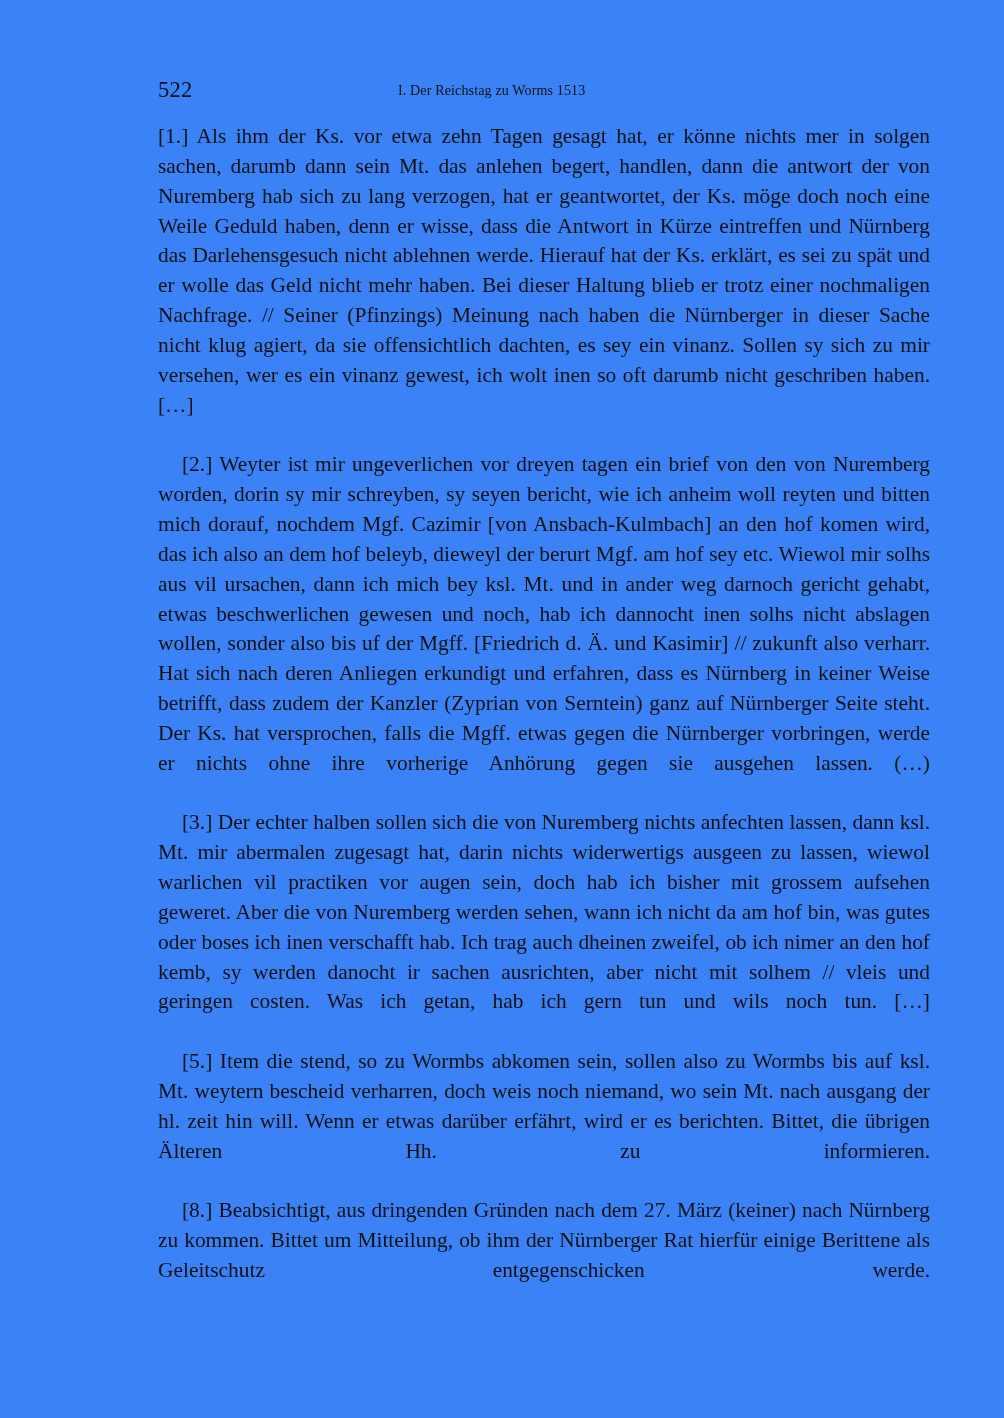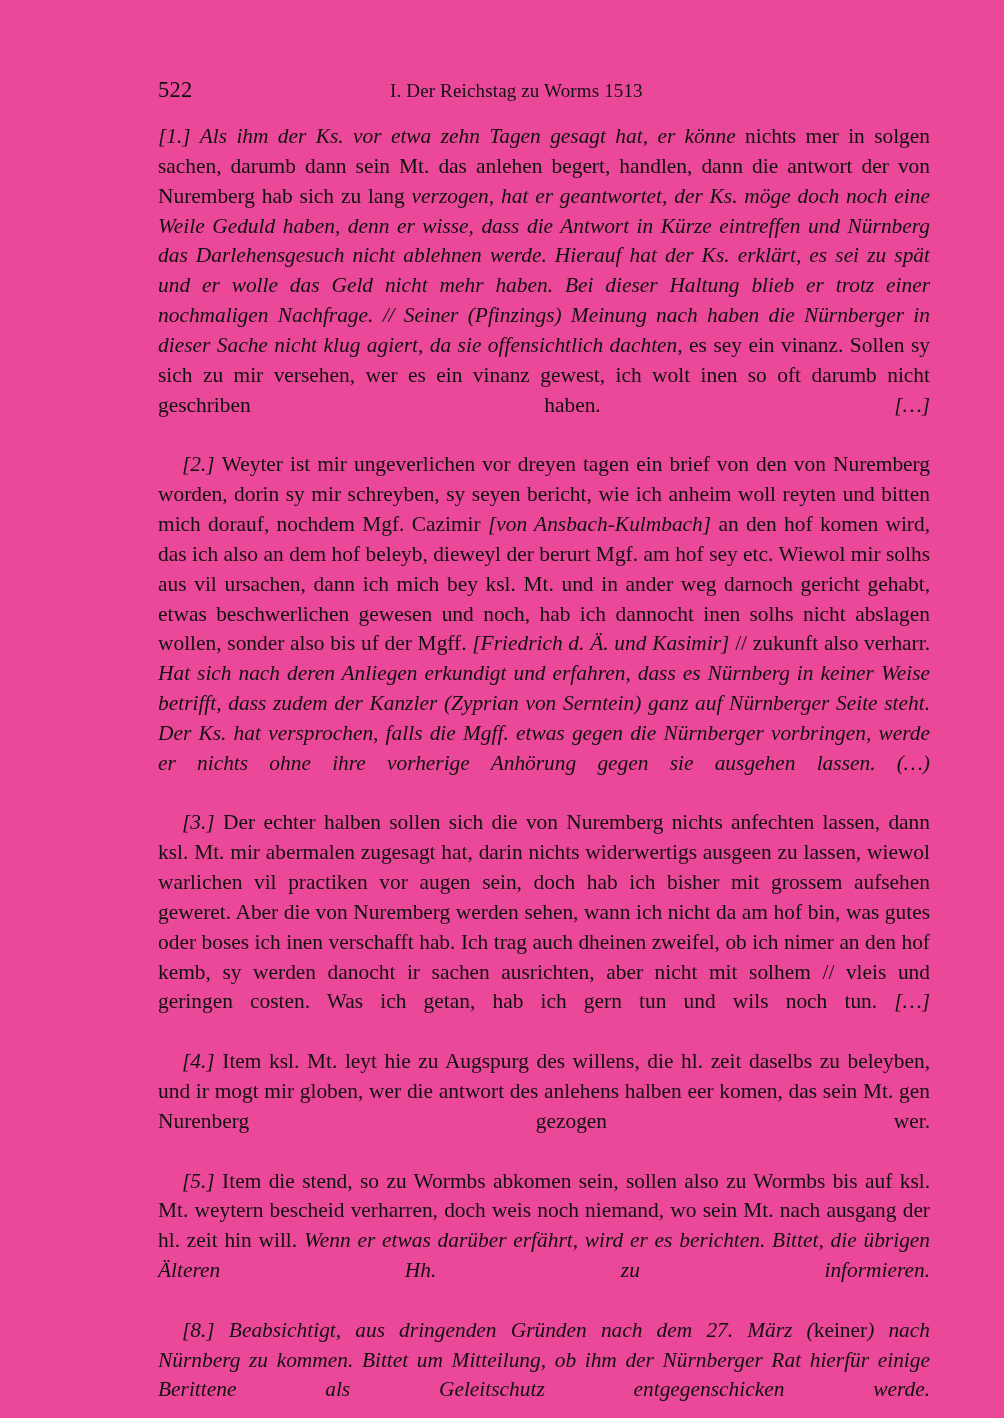--- a/index.html
+++ b/index.html
@@ -15,21 +15,21 @@
     font-family: "Liberation Serif", "DejaVu Serif", serif;
     color: #111111;
     overflow: hidden;
   }
 
   .page {
     position: absolute;
     left: 0; top: 0;
     width: 1004px;
     height: 1418px;
-    background: #ec4899;
+    background: #3b82f6;
   }
 
   
   .runhead {
     position: absolute;
     left: 158px;
     top: 76px;
     width: 700px;
     height: 30px;
   }
@@ -37,23 +37,23 @@
     position: absolute;
     left: 0;
     top: 0;
     font-size: 22.5px;
     letter-spacing: 0.2px;
     line-height: 28px;
     white-space: nowrap;
   }
   .runhead-title {
     position: absolute;
-    left: 232px;
+    left: 240px;
     top: 2px;
-    font-size: 19px;
+    font-size: 14px;
     line-height: 26px;
     letter-spacing: 0.15px;
     white-space: nowrap;
   }
 
   
   .textblock {
     position: absolute;
     left: 158px;
     top: 122px;
@@ -71,21 +71,20 @@
     hyphens: none;
     -webkit-hyphens: none;
     word-spacing: 0.1px;
   }
   p.para.first {
     text-indent: 0;
   }
 
   
   .it {
-    font-style: italic;
   }
   
   .ro {
     font-style: normal;
   }
 
   
   p.para::after {
     content: "";
     display: inline-block;
@@ -99,19 +98,18 @@
 
   <div class="runhead">
     <span class="folio">522</span>
     <span class="runhead-title">I. Der Reichstag zu Worms 1513</span>
   </div>
 
   <div class="textblock">
     <p class="para first"><span class="it">[1.] Als ihm der Ks. vor etwa zehn Tagen gesagt hat, er könne </span><span class="ro">nichts mer in solgen sachen, darumb dann sein Mt. das anlehen begert, handlen, dann die antwort der von Nuremberg hab sich zu lang </span><span class="it">verzogen, hat er geantwortet, der Ks. möge doch noch eine Weile Geduld haben, denn er wisse, dass die Antwort in Kürze eintreffen und Nürnberg das Darlehensgesuch nicht ablehnen werde. Hierauf hat der Ks. erklärt, es sei zu spät und er wolle das Geld nicht mehr haben. Bei dieser Haltung blieb er trotz einer nochmaligen Nachfrage. // Seiner (Pfinzings) Meinung nach haben die Nürnberger in dieser Sache nicht klug agiert, da sie offensichtlich dachten, </span><span class="ro">es sey ein vinanz. Sollen sy sich zu mir versehen, wer es ein vinanz gewest, ich wolt inen so oft darumb nicht geschriben haben. </span><span class="it">[…]</span></p>
     <p class="para"><span class="it">[2.] </span><span class="ro">Weyter ist mir ungeverlichen vor dreyen tagen ein brief von den von Nuremberg worden, dorin sy mir schreyben, sy seyen bericht, wie ich anheim woll reyten und bitten mich dorauf, nochdem Mgf. Cazimir </span><span class="it">[von Ansbach-Kulmbach] </span><span class="ro">an den hof komen wird, das ich also an dem hof beleyb, dieweyl der berurt Mgf. am hof sey etc. Wiewol mir solhs aus vil ursachen, dann ich mich bey ksl. Mt. und in ander weg darnoch gericht gehabt, etwas beschwerlichen gewesen und noch, hab ich dannocht inen solhs nicht abslagen wollen, sonder also bis uf der Mgff. </span><span class="it">[Friedrich d. Ä. und Kasimir] </span><span class="ro">// zukunft also verharr. </span><span class="it">Hat sich nach deren Anliegen erkundigt und erfahren, dass es Nürnberg in keiner Weise betrifft, dass zudem der Kanzler (Zyprian von Serntein) ganz auf Nürnberger Seite steht. Der Ks. hat versprochen, falls die Mgff. etwas gegen die Nürnberger vorbringen, werde er nichts ohne ihre vorherige Anhörung gegen sie ausgehen lassen. (…)</span></p>
     <p class="para"><span class="it">[3.] </span><span class="ro">Der echter halben sollen sich die von Nuremberg nichts anfechten lassen, dann ksl. Mt. mir abermalen zugesagt hat, darin nichts widerwertigs ausgeen zu lassen, wiewol warlichen vil practiken vor augen sein, doch hab ich bisher mit grossem aufsehen geweret. Aber die von Nuremberg werden sehen, wann ich nicht da am hof bin, was gutes oder boses ich inen verschafft hab. Ich trag auch dheinen zweifel, ob ich nimer an den hof kemb, sy werden danocht ir sachen ausrichten, aber nicht mit solhem // vleis und geringen costen. Was ich getan, hab ich gern tun und wils noch tun. </span><span class="it">[…]</span></p>
-    <p class="para"><span class="it">[4.] </span><span class="ro">Item ksl. Mt. leyt hie zu Augspurg des willens, die hl. zeit daselbs zu beleyben, und ir mogt mir globen, wer die antwort des anlehens halben eer komen, das sein Mt. gen Nurenberg gezogen wer.</span></p>
     <p class="para"><span class="it">[5.] </span><span class="ro">Item die stend, so zu Wormbs abkomen sein, sollen also zu Wormbs bis auf ksl. Mt. weytern bescheid verharren, doch weis noch niemand, wo sein Mt. nach ausgang der hl. zeit hin will. </span><span class="it">Wenn er etwas darüber erfährt, wird er es berichten. Bittet, die übrigen Älteren Hh. zu informieren.</span></p>
     <p class="para"><span class="it">[8.] Beabsichtigt, aus dringenden Gründen nach dem 27. März (</span><span class="ro">keiner</span><span class="it">) nach Nürnberg zu kommen. Bittet um Mitteilung, ob ihm der Nürnberger Rat hierfür einige Berittene als Geleitschutz entgegenschicken werde.</span></p>
 
   </div>
 
 </div>
 
 </body></html>

